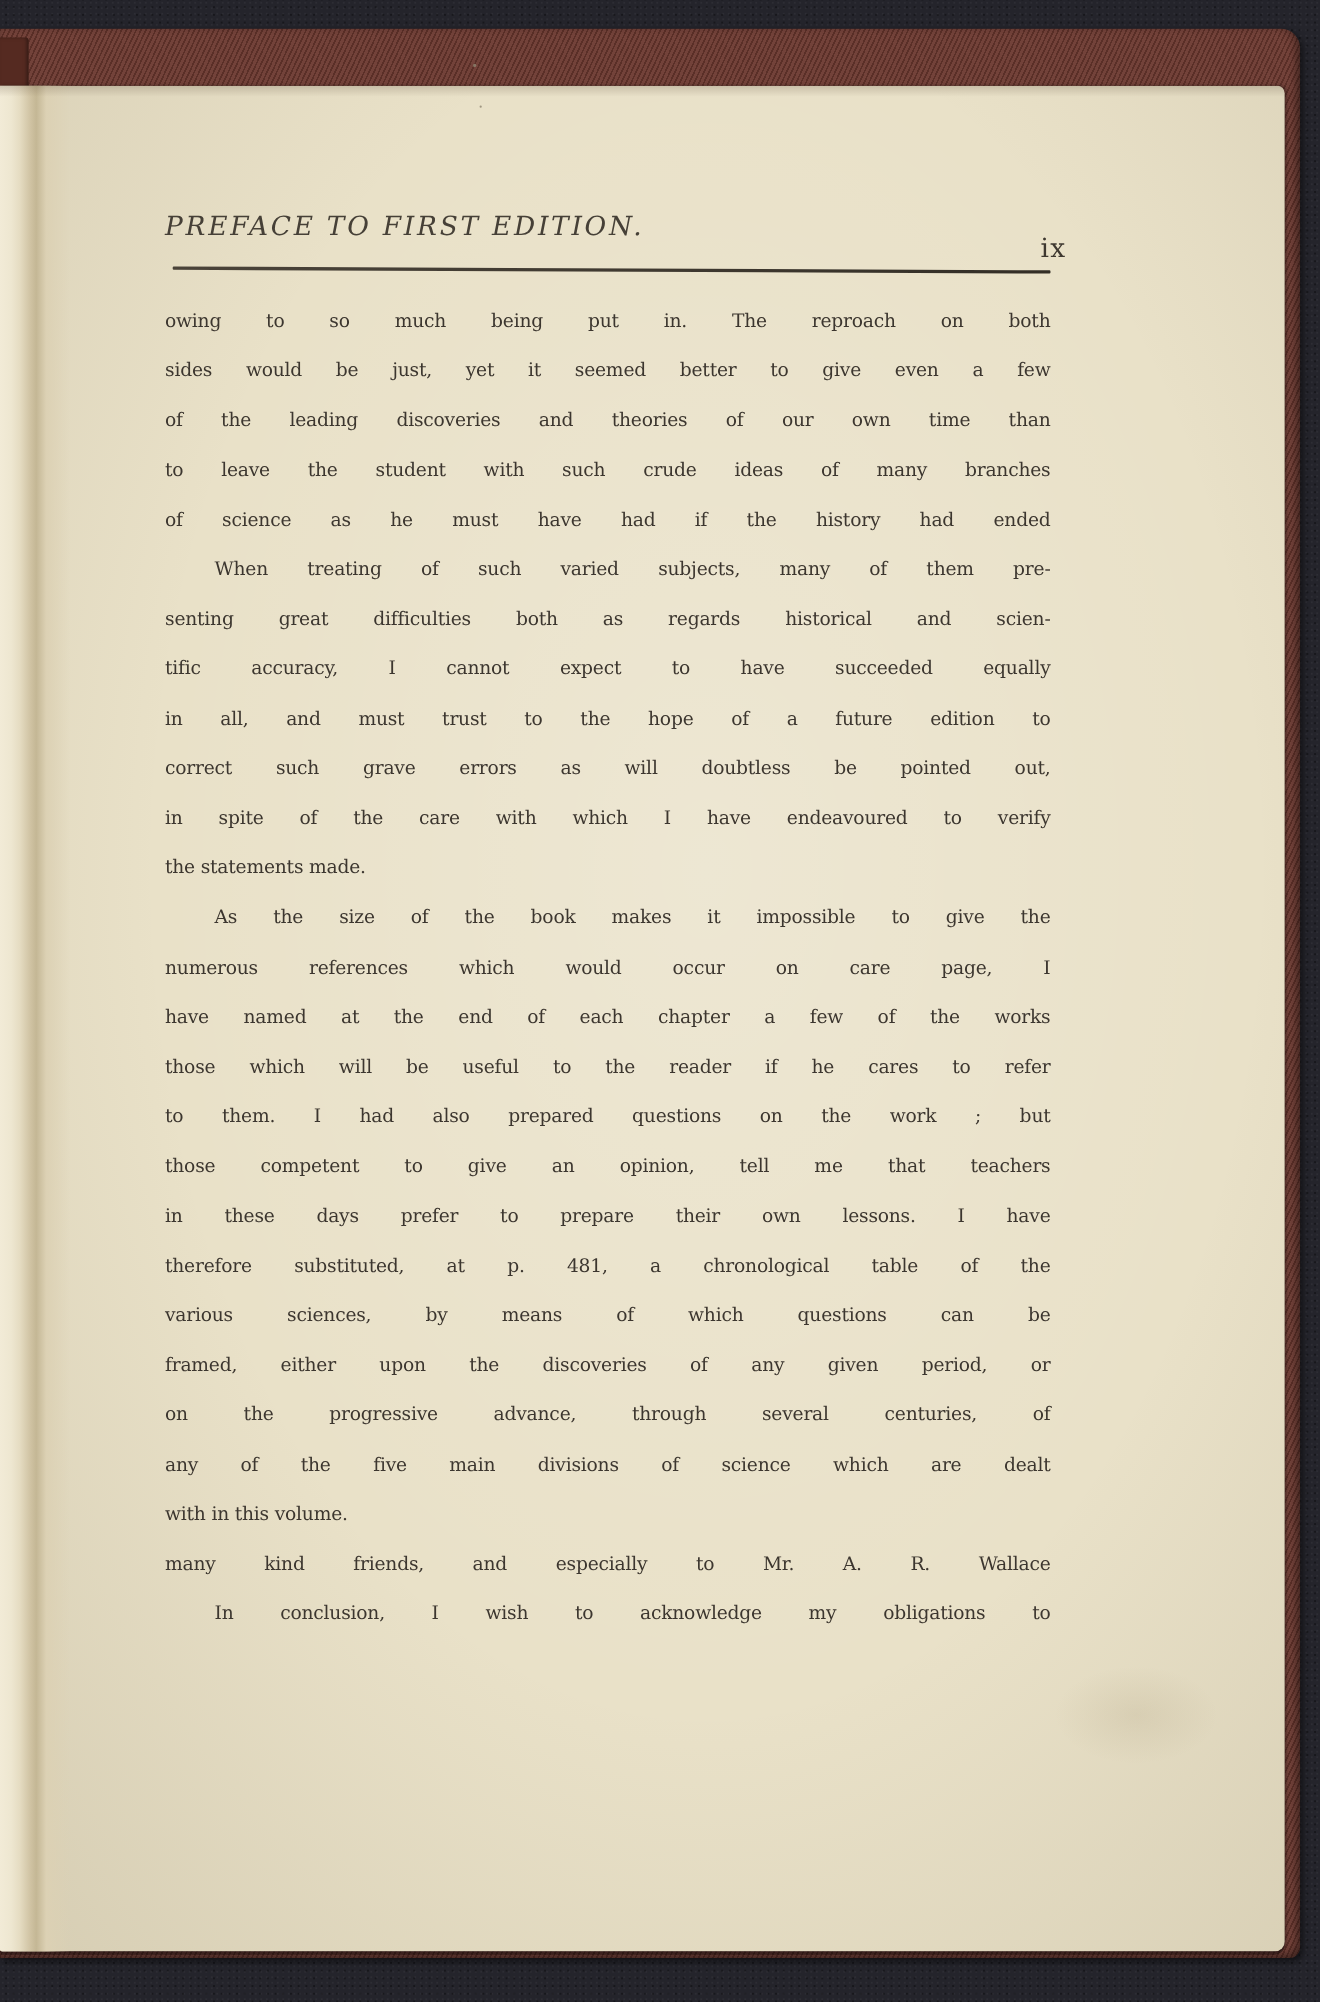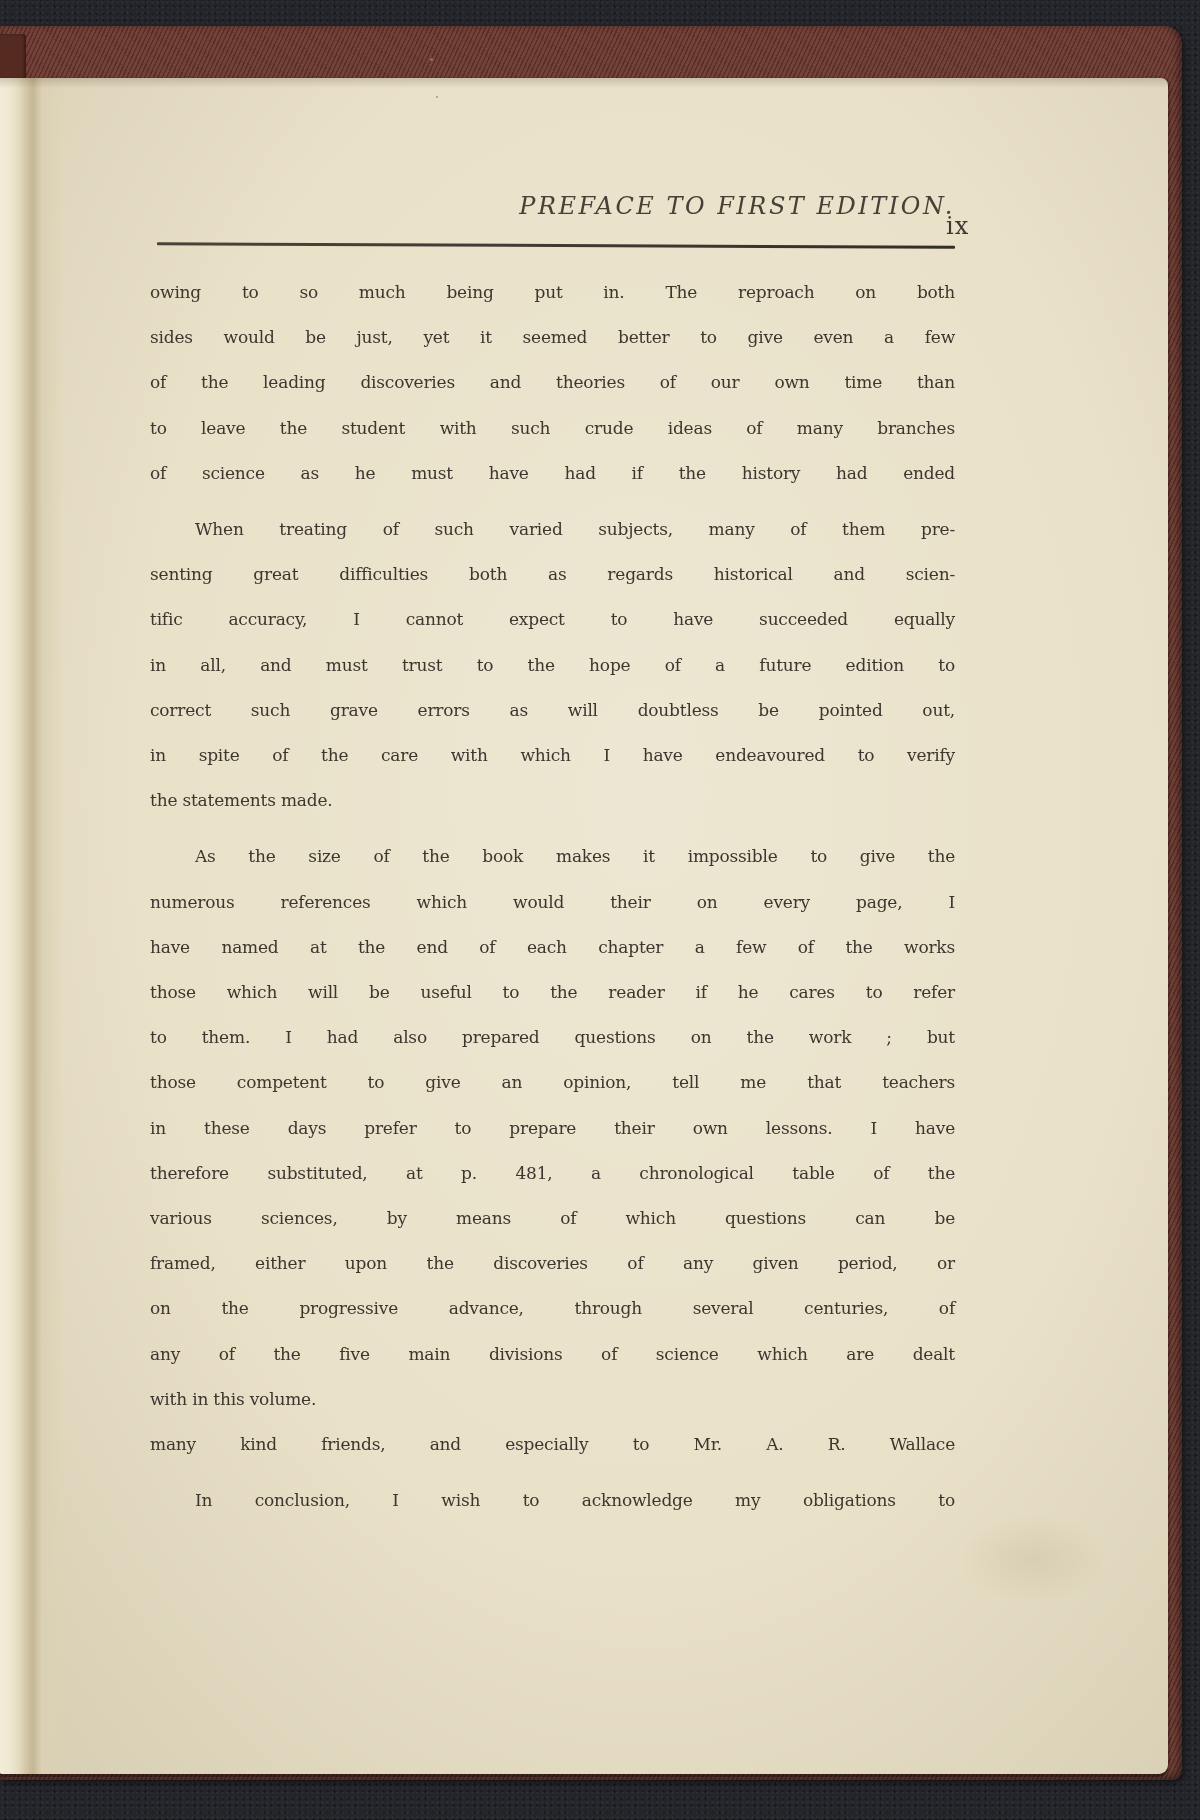--- a/index.html
+++ b/index.html
@@ -53,21 +53,21 @@
   .page-stain {
     position:absolute; right:60px; bottom:170px; width:150px; height:90px;
     background: radial-gradient(ellipse at center, rgba(120,100,60,0.10), rgba(120,100,60,0) 70%);
   }
   .print-speck { position:absolute; width:3px; height:3px; border-radius:50%; background:#8d8470; opacity:.8; }
   .speck-1 { left:430px; top:58px; }
   .speck-2 { left:436px; top:96px; width:2px; height:2px; }
 
   .running-header {
     position:absolute; top:192px; left:150px; width:805px;
-    text-align:right;
+    text-align:left;
     font-style:italic; font-size:24px; letter-spacing:2.5px;
     color:#46403700; 
     color:#464037;
     white-space:nowrap;
   }
   .page-number {
     position:absolute; top:212px; left:946px; width:40px;
     font-size:24px; color:#3e3830; letter-spacing:1px;
   }
   .header-rule {
@@ -77,21 +77,21 @@
     border-radius:1px;
   }
   .body-text {
     position:absolute; top:270px; left:150px; width:805px;
     font-size:17px; line-height:45.2px; letter-spacing:-0.2px;
     color: var(--ink, #3c362f);
   }
   .paragraph { margin:0; }
   .line { text-align: justify; text-align-last: justify; }
   .line.flush { text-align-last: left; }
-  .line.indent { text-indent: 45px; margin-top: 11px; }
+  .line.indent { text-indent: 45px; }
 </style>
 </head>
 <body>
 
 <div class="scene">
   <div class="book-cover"></div>
   <div class="cover-corner-tab"></div>
 
   <div class="book-page">
     <div class="page-stain"></div>
@@ -116,21 +116,21 @@
         <div class="line indent">When treating of such varied subjects, many of them pre-</div>
         <div class="line">senting great difficulties both as regards historical and scien-</div>
         <div class="line">tific accuracy, I cannot expect to have succeeded equally</div>
         <div class="line">in all, and must trust to the hope of a future edition to</div>
         <div class="line">correct such grave errors as will doubtless be pointed out,</div>
         <div class="line">in spite of the care with which I have endeavoured to verify</div>
         <div class="line flush">the statements made.</div>
       </div>
       <div class="paragraph">
         <div class="line indent">As the size of the book makes it impossible to give the</div>
-        <div class="line">numerous references which would their on every page, I</div>
+        <div class="line">numerous references which would occur on care page, I</div>
         <div class="line">have named at the end of each chapter a few of the works</div>
         <div class="line">those which will be useful to the reader if he cares to refer</div>
         <div class="line">to them. I had also prepared questions on the work ; but</div>
         <div class="line">those competent to give an opinion, tell me that teachers</div>
         <div class="line">in these days prefer to prepare their own lessons. I have</div>
         <div class="line">therefore substituted, at p. 481, a chronological table of the</div>
         <div class="line">various sciences, by means of which questions can be</div>
         <div class="line">framed, either upon the discoveries of any given period, or</div>
         <div class="line">on the progressive advance, through several centuries, of</div>
         <div class="line">any of the five main divisions of science which are dealt</div>

